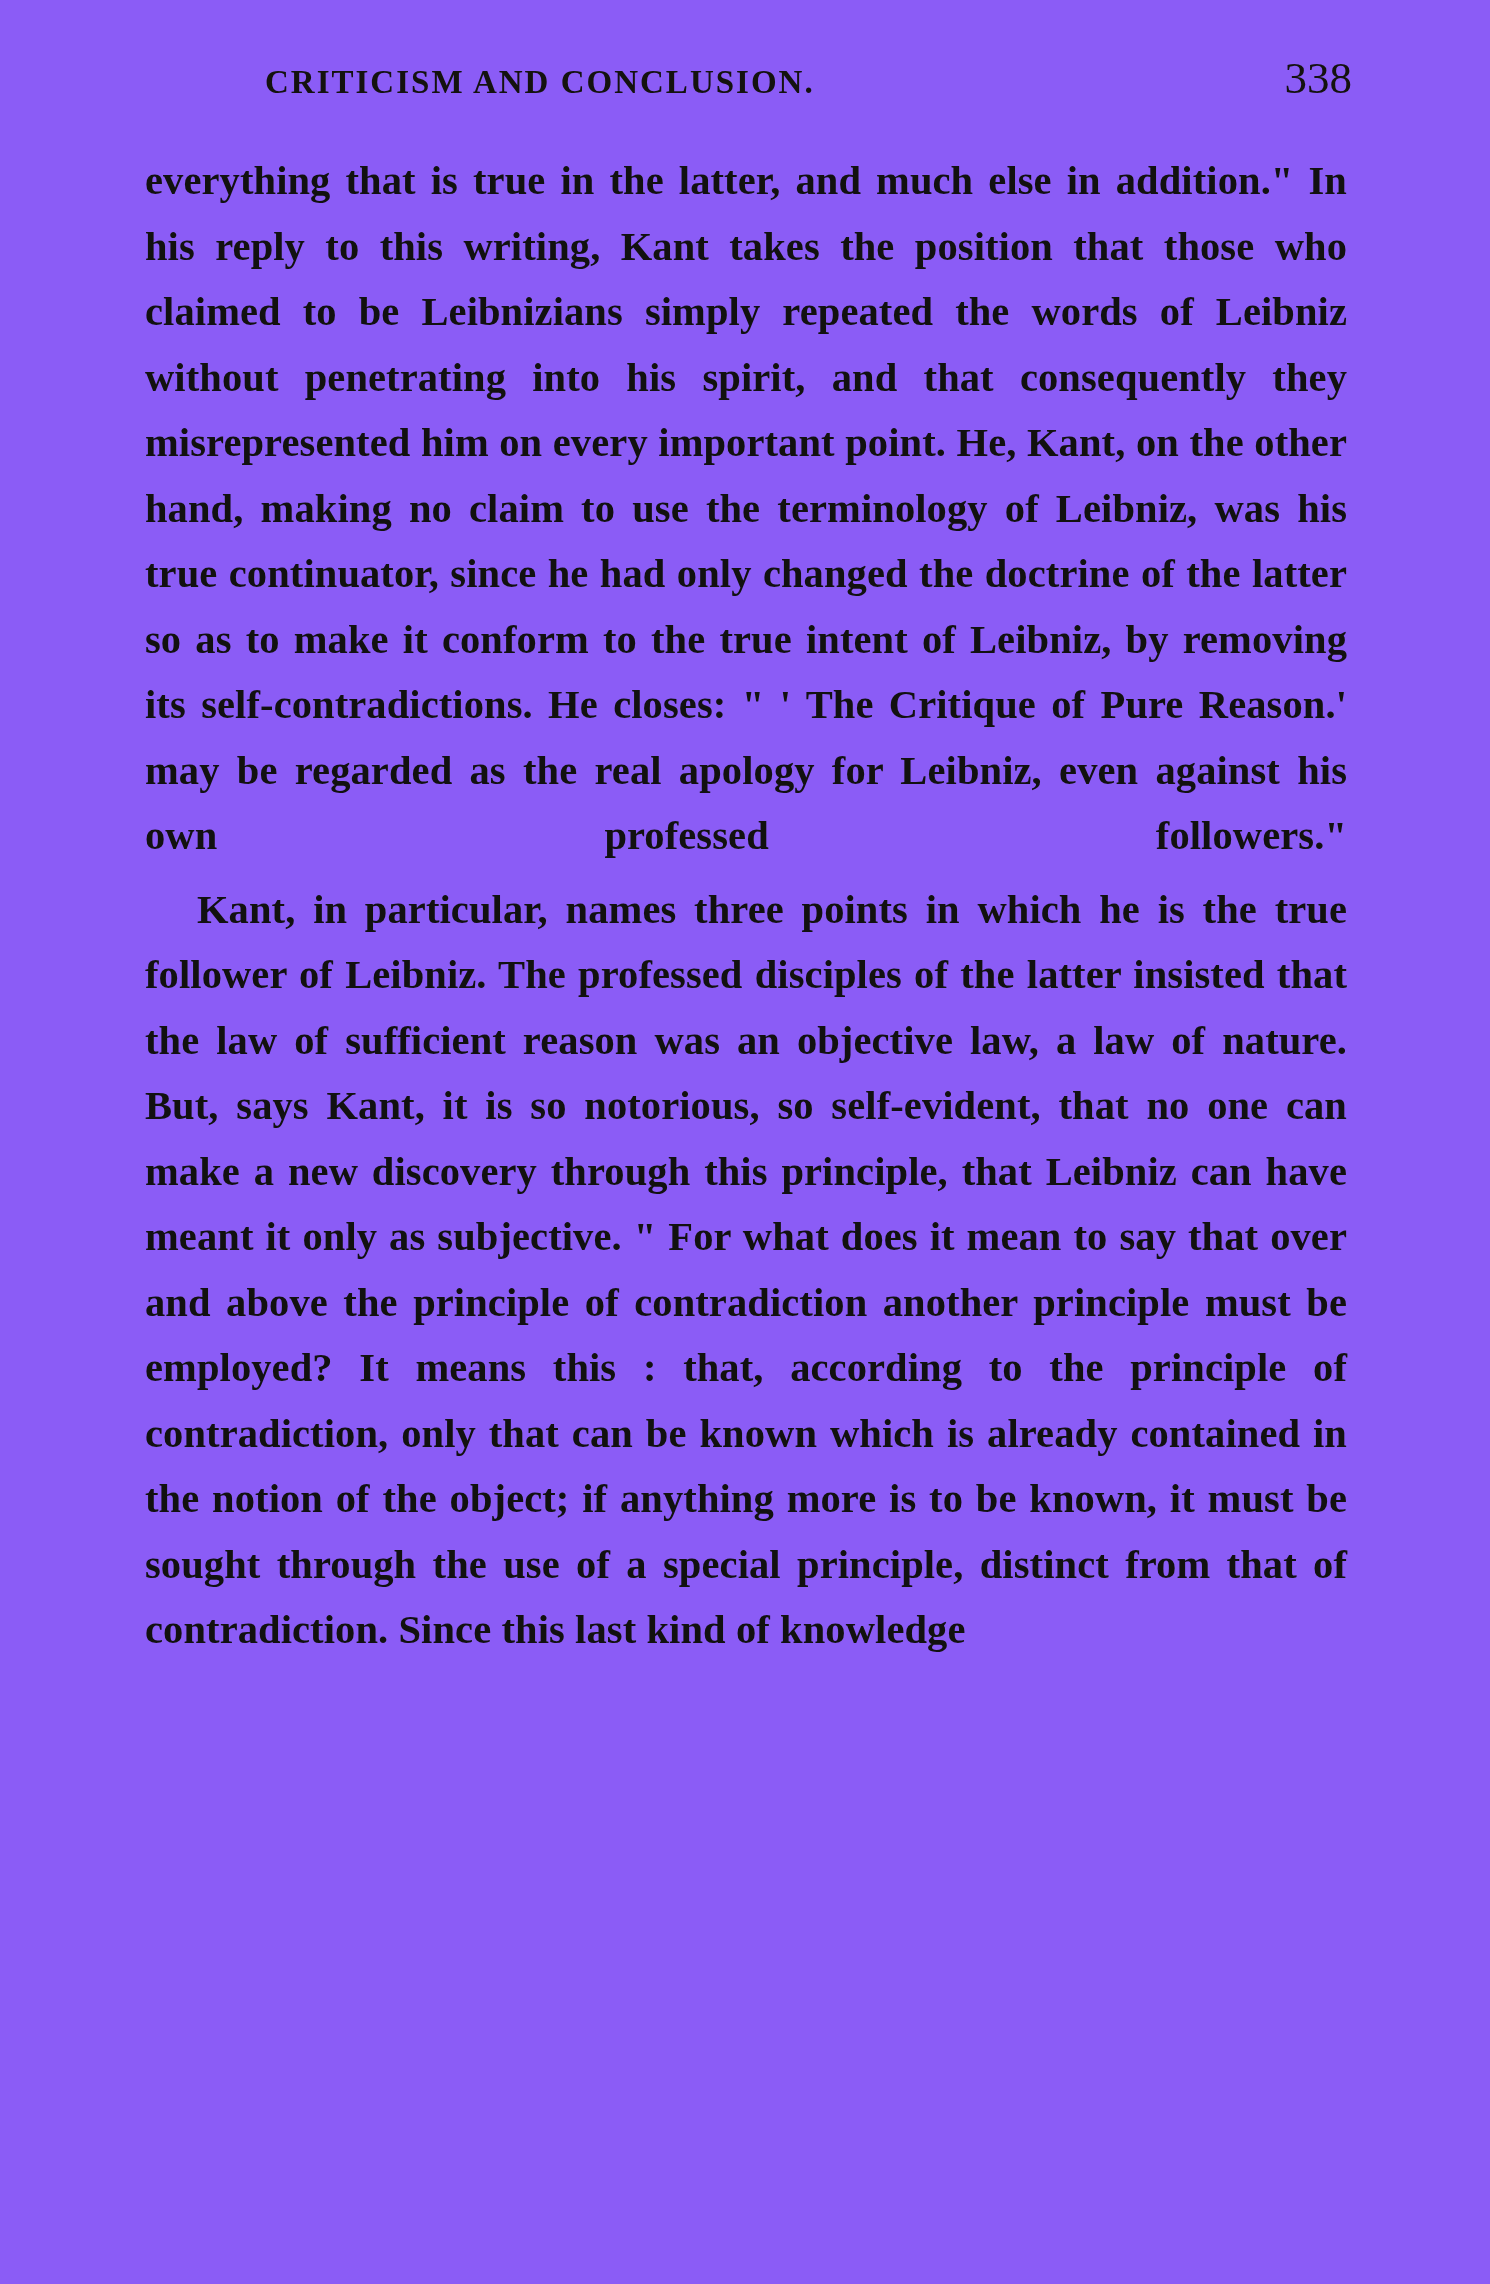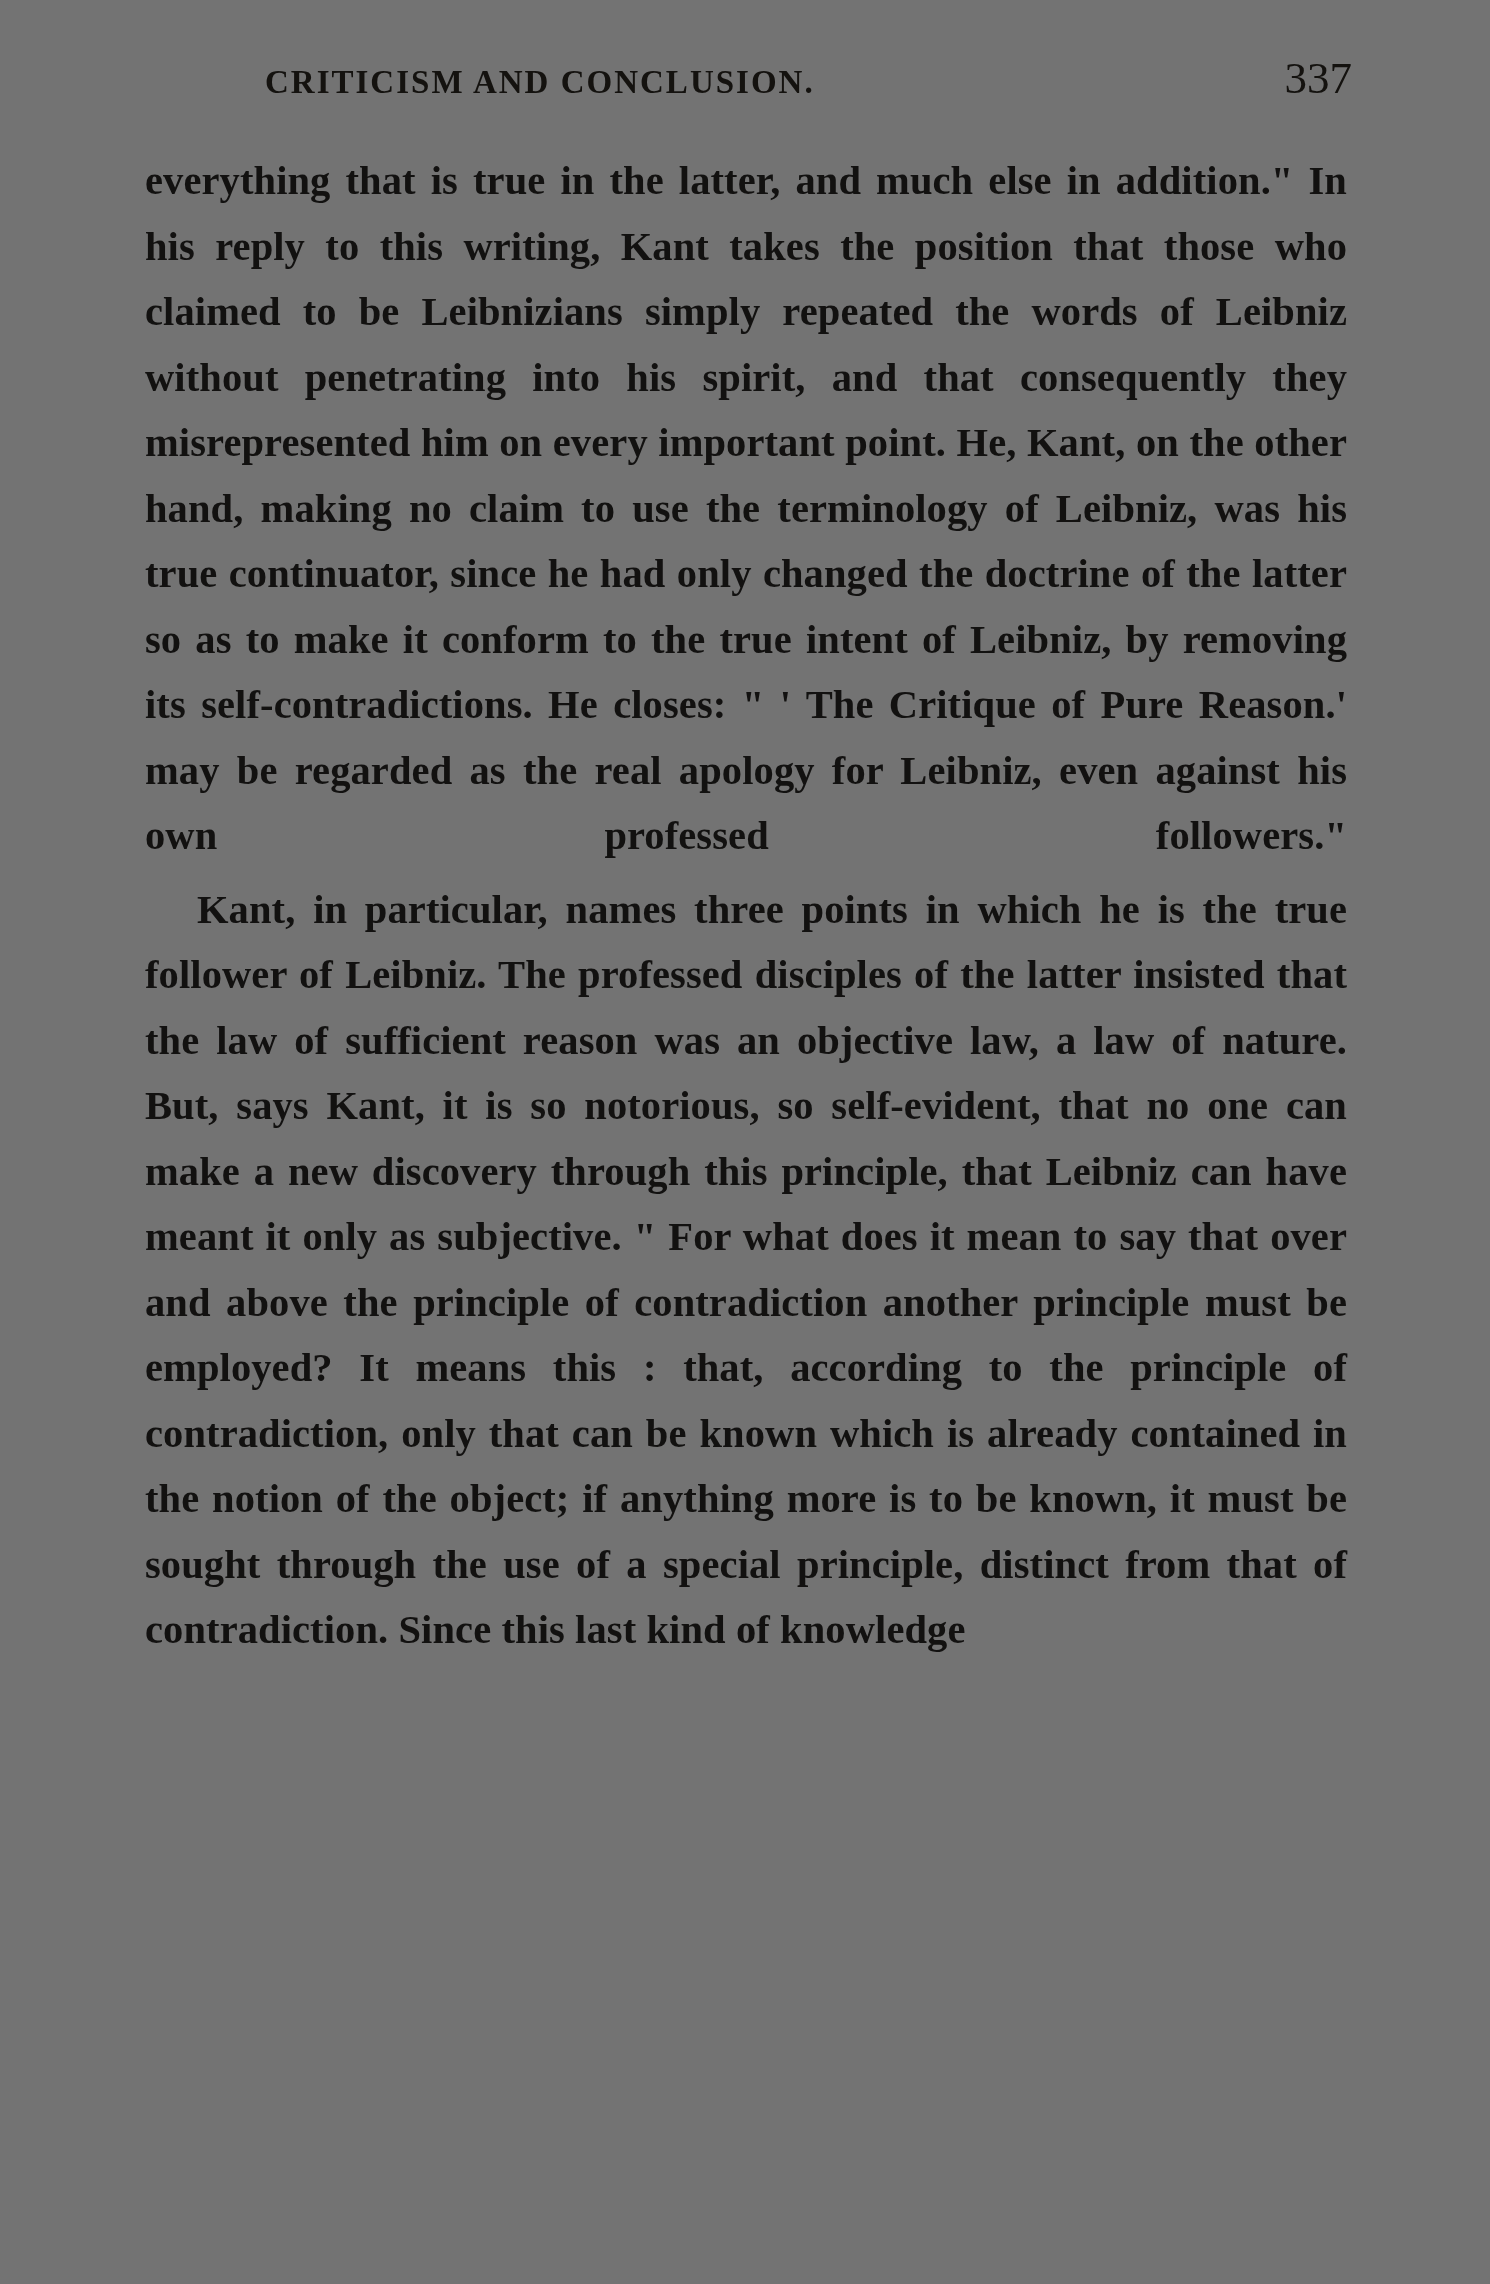--- a/index.html
+++ b/index.html
@@ -14,21 +14,21 @@
     color: #111111;
     position: relative;
     overflow: hidden;
   }
   .page {
     position: absolute;
     top: 0;
     left: 0;
     width: 1490px;
     height: 2284px;
-    background: #737373;
+    background: #8b5cf6;
   }
   .header {
     position: absolute;
     top: 52px;
     left: 130px;
     width: 1230px;
     height: 60px;
     display: flex;
     align-items: baseline;
     justify-content: space-between;
@@ -73,21 +73,21 @@
     text-align-last: justify;
   }
 </style>
 </head>
 <body>
 
 <div class="page">
 
   <div class="header">
     <div class="running-head">CRITICISM AND CONCLUSION.</div>
-    <div class="folio">337</div>
+    <div class="folio">338</div>
   </div>
 
   <div class="body-text">
     <p class="full-justify">everything that is true in the latter, and much else in addition." In his reply to this writing, Kant takes the position that those who claimed to be Leibnizians simply repeated the words of Leibniz without penetrating into his spirit, and that consequently they misrepresented him on every important point. He, Kant, on the other hand, making no claim to use the terminology of Leibniz, was his true continuator, since he had only changed the doctrine of the latter so as to make it conform to the true intent of Leibniz, by removing its self-contradictions. He closes: " ' The Critique of Pure Reason.' may be regarded as the real apology for Leibniz, even against his own professed followers."</p>
     <p class="indent">Kant, in particular, names three points in which he is the true follower of Leibniz. The professed disciples of the latter insisted that the law of sufficient reason was an objective law, a law of nature. But, says Kant, it is so notorious, so self-evident, that no one can make a new discovery through this principle, that Leibniz can have meant it only as subjective. " For what does it mean to say that over and above the principle of contradiction another principle must be employed? It means this : that, according to the principle of contradiction, only that can be known which is already contained in the notion of the object; if anything more is to be known, it must be sought through the use of a special principle, distinct from that of contradiction. Since this last kind of knowledge</p>
   </div>
 
 </div>
 
 </body></html>

